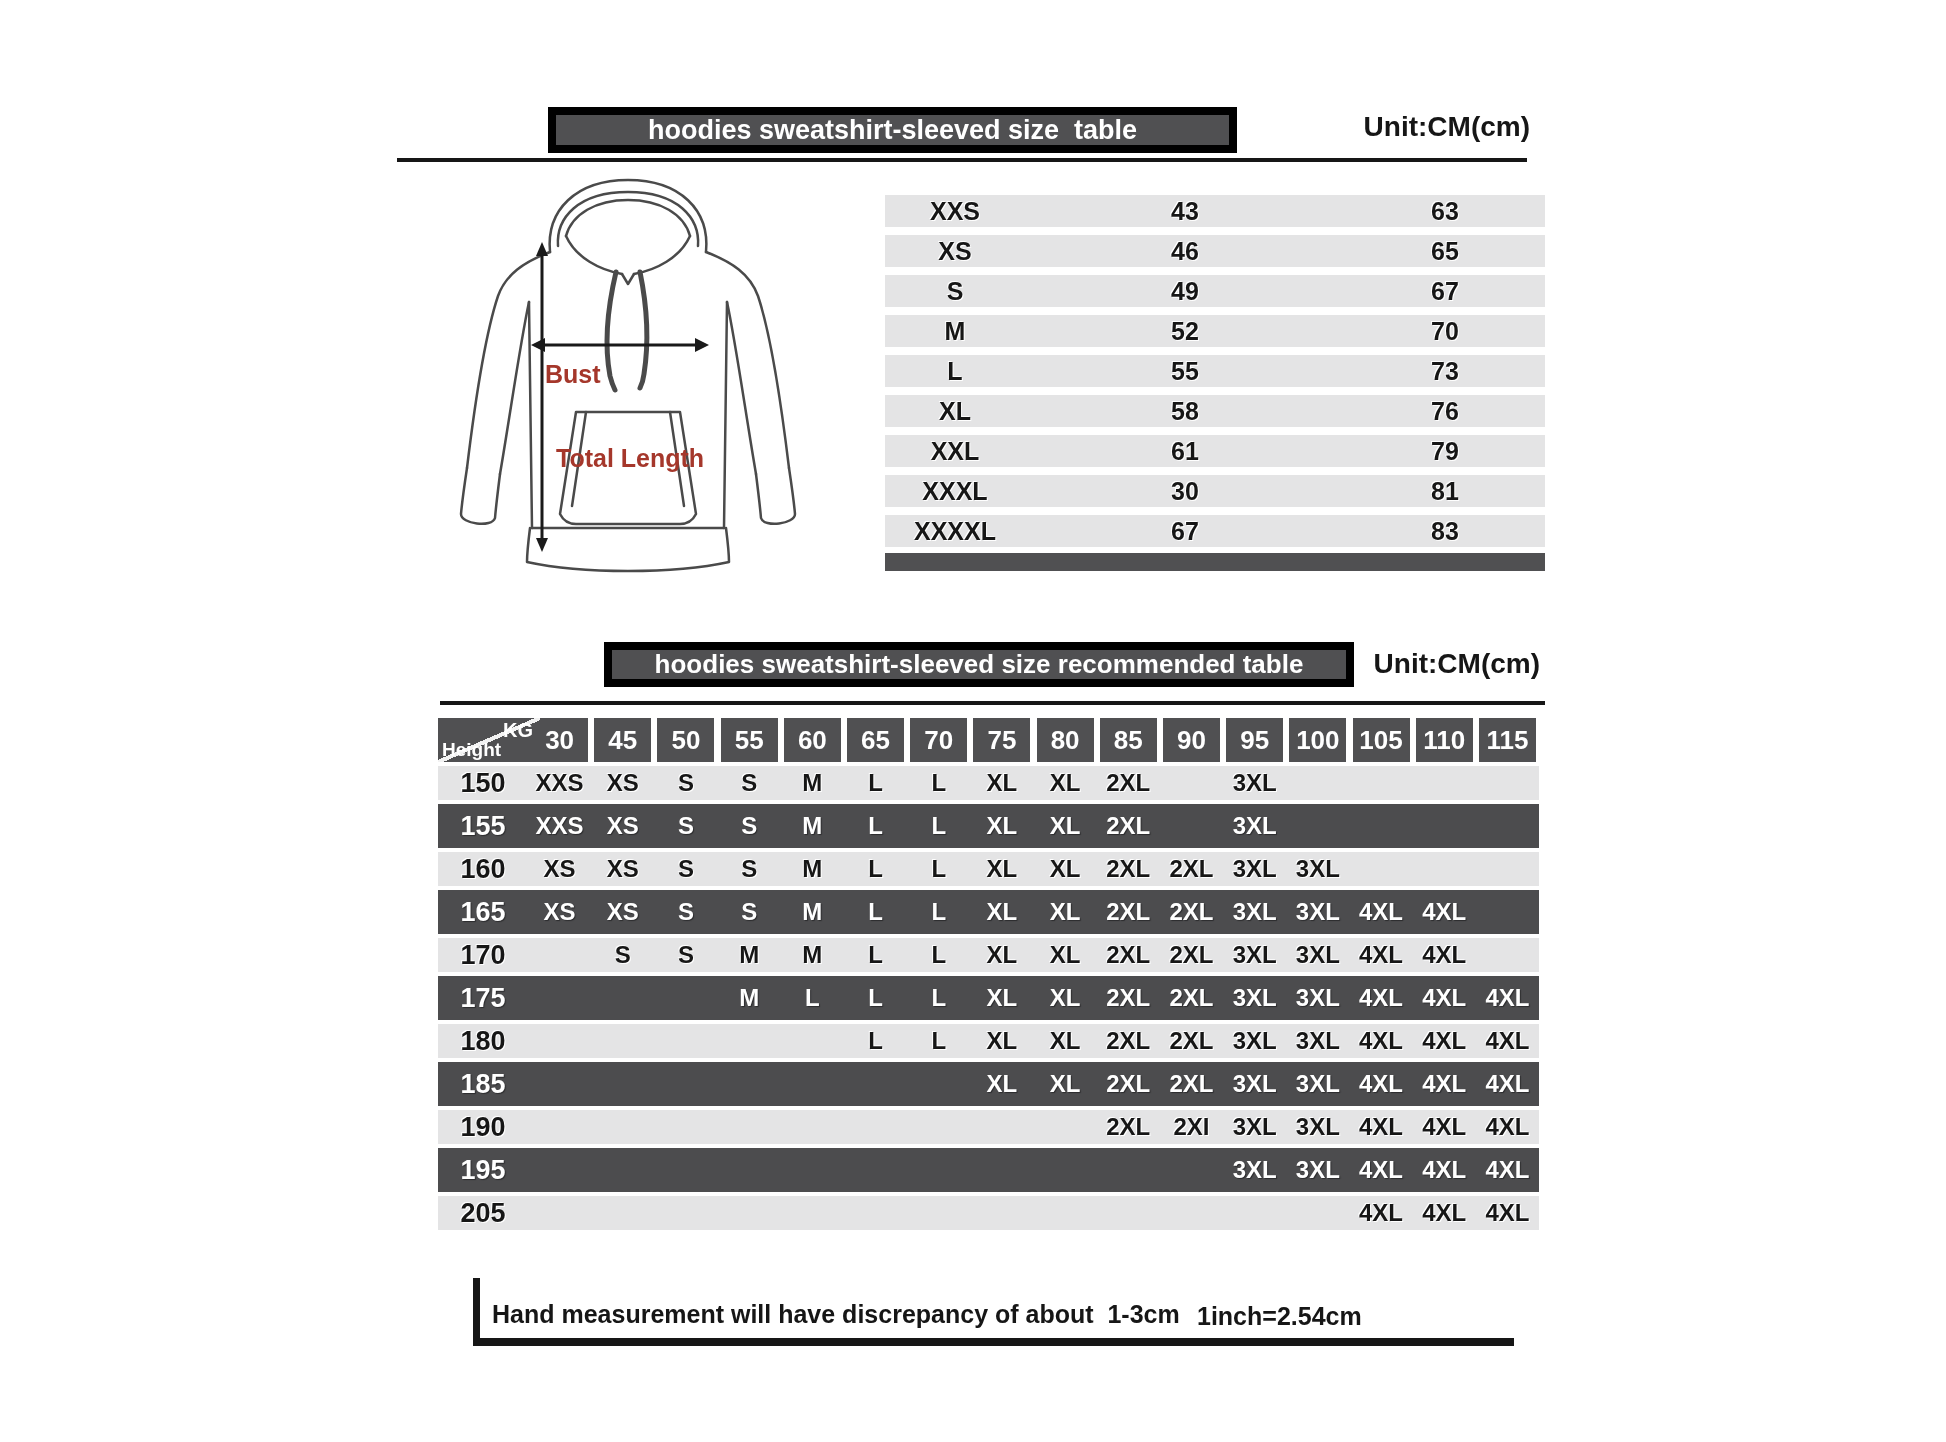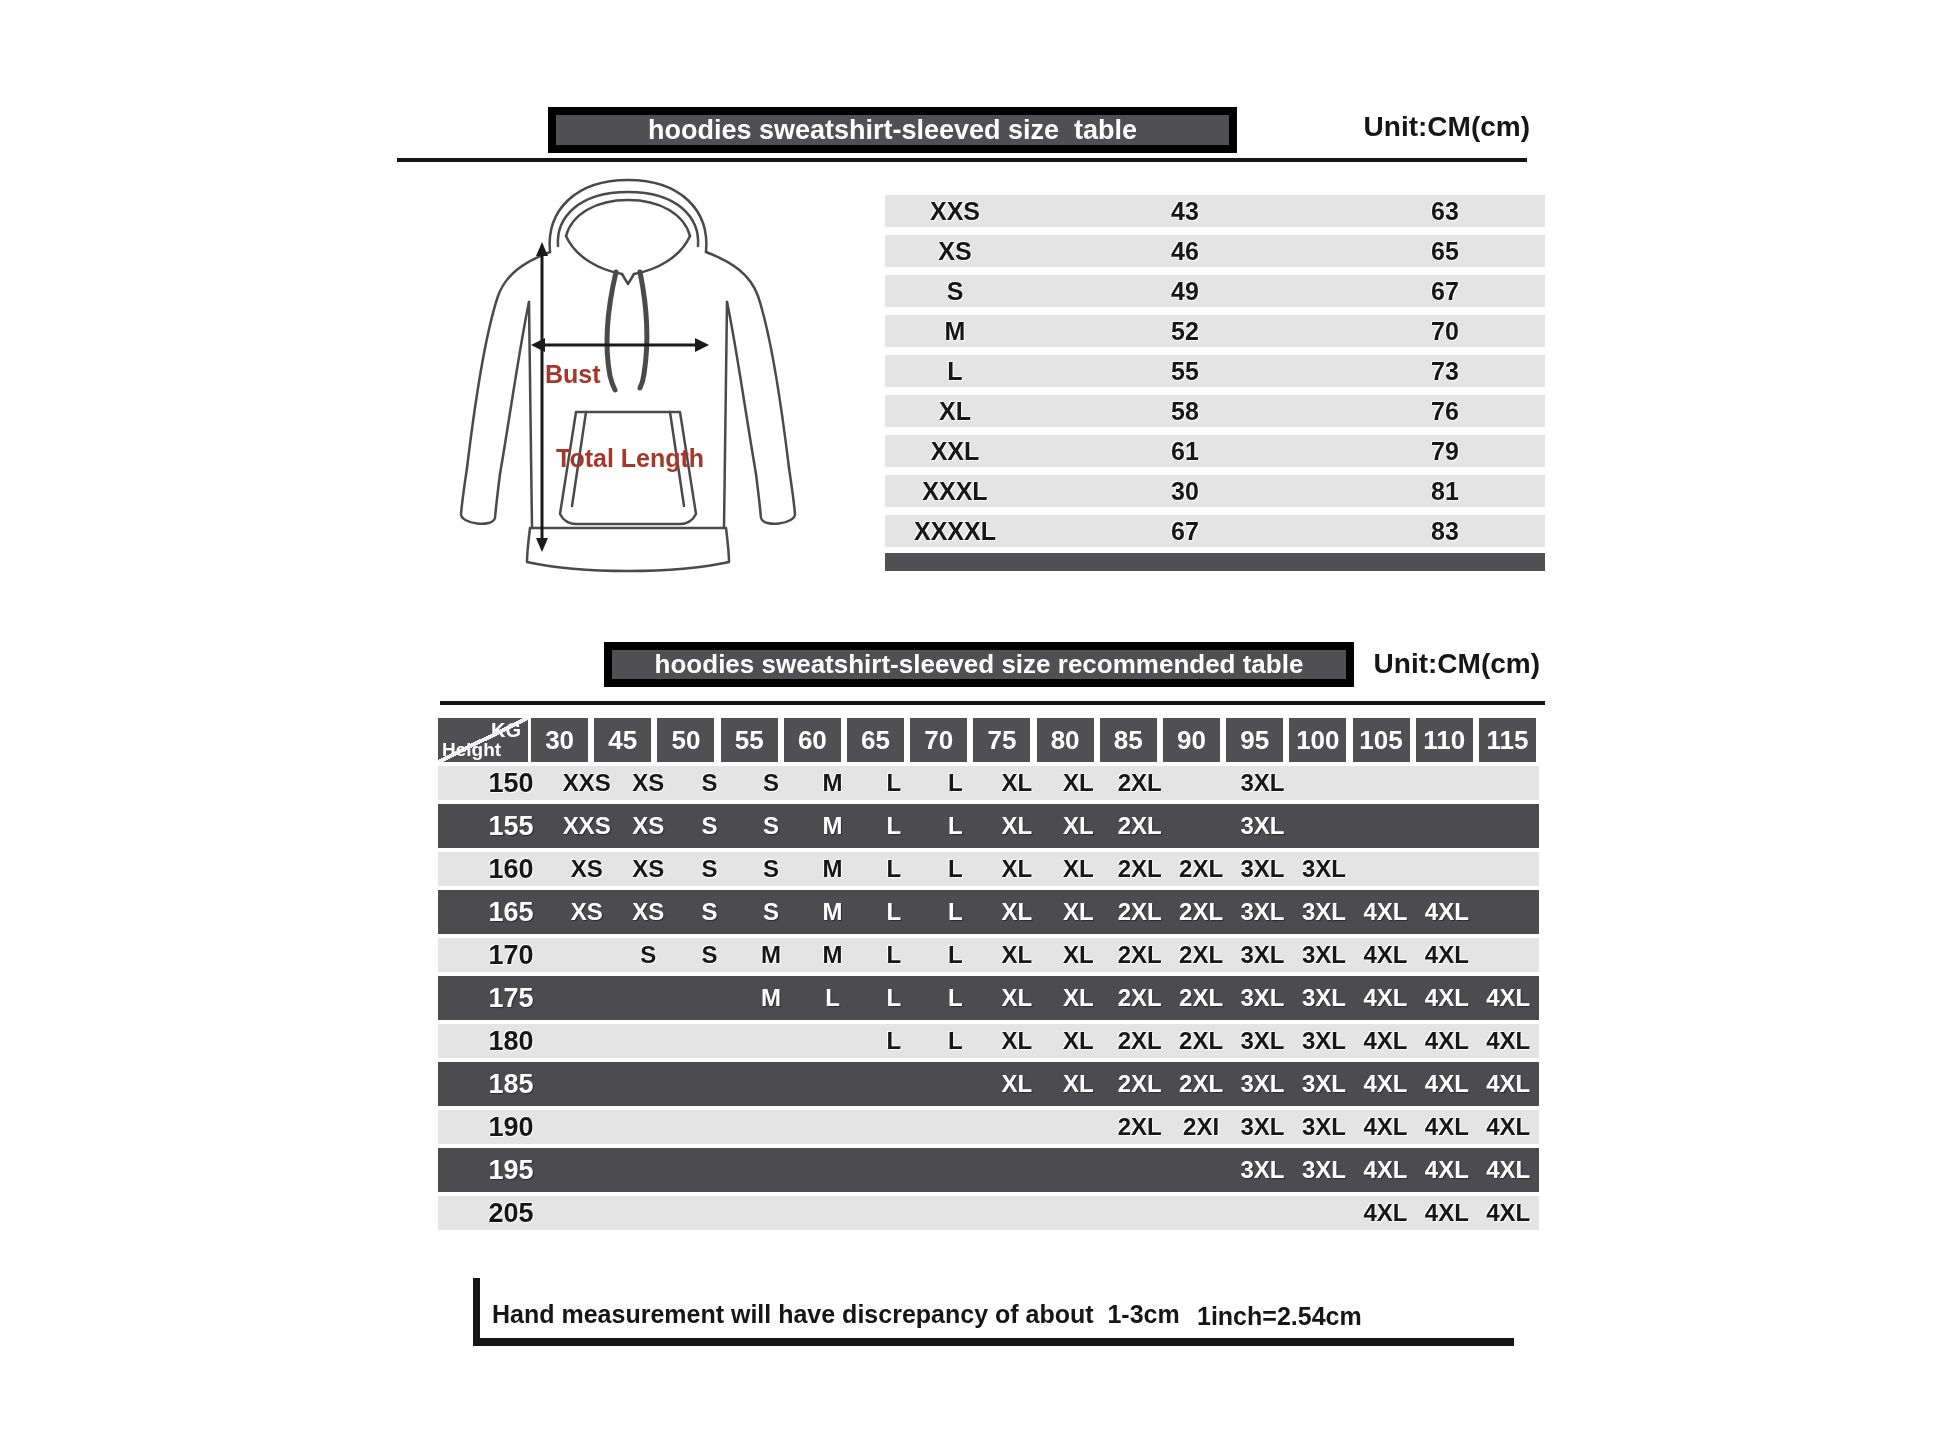--- a/index.html
+++ b/index.html
@@ -34,28 +34,28 @@
          background:#e4e4e5;margin-top:8px;color:#161616;font-weight:700;font-size:25px;text-align:center;
          text-shadow:1px 1px 0 #fff,-1px -1px 0 #fff;}
   .t1row:first-child{margin-top:7px;}
   #t1footer{height:18px;background:#505052;margin-top:6px;}
 
   
   #matrix{position:absolute;left:438px;top:718px;width:1101px;}
   .mheader{display:grid;grid-template-columns:90px repeat(16,1fr);}
   .corner{position:relative;width:90px;height:44px;background-color:#505052;
           background-image:linear-gradient(to bottom right,rgba(0,0,0,0) calc(50% - 2px),
-            #f2f2f2 calc(50% - 2px),#f2f2f2 calc(50% + 2px),rgba(0,0,0,0) calc(50% + 2px));}
+            #f2f2f2 calc(50% - 2px),#f2f2f2 calc(50% + 2px),rgba(0,0,0,0) calc(50% + 2px));padding-left:12px;}
   .corner .kg{position:absolute;right:7px;top:1px;color:#fff;font-weight:700;font-size:20px;}
   .corner .hgt{position:absolute;left:4px;bottom:1px;color:#fff;font-weight:700;font-size:19px;text-align:right;}
   .mslot{display:flex;align-items:center;justify-content:center;}
   .hbox{width:57px;height:44px;line-height:44px;background:#505052;color:#fff;
         font-weight:700;font-size:26px;text-align:center;}
   .mrow{display:grid;grid-template-columns:90px repeat(16,1fr);margin-top:4px;
-        font-weight:700;text-align:center;padding-left:28px;}
+        font-weight:700;text-align:center;}
   .mrow.light{height:34px;line-height:34px;background:#e4e4e5;color:#161616;
         text-shadow:1px 1px 0 #fff,-1px -1px 0 #fff;}
   .mrow.dark{height:44px;line-height:44px;background:#4c4c4e;color:#fff;
         text-shadow:1px 1px 1px #2c2c2e;}
   .mlabel{font-size:27px;}
   .mcell{font-size:24px;overflow:visible;white-space:nowrap;}
 
   
   #bracketV{position:absolute;left:473px;top:1278px;width:7px;height:68px;background:#161616;}
   #bracketH{position:absolute;left:473px;top:1338px;width:1041px;height:8px;background:#161616;}

